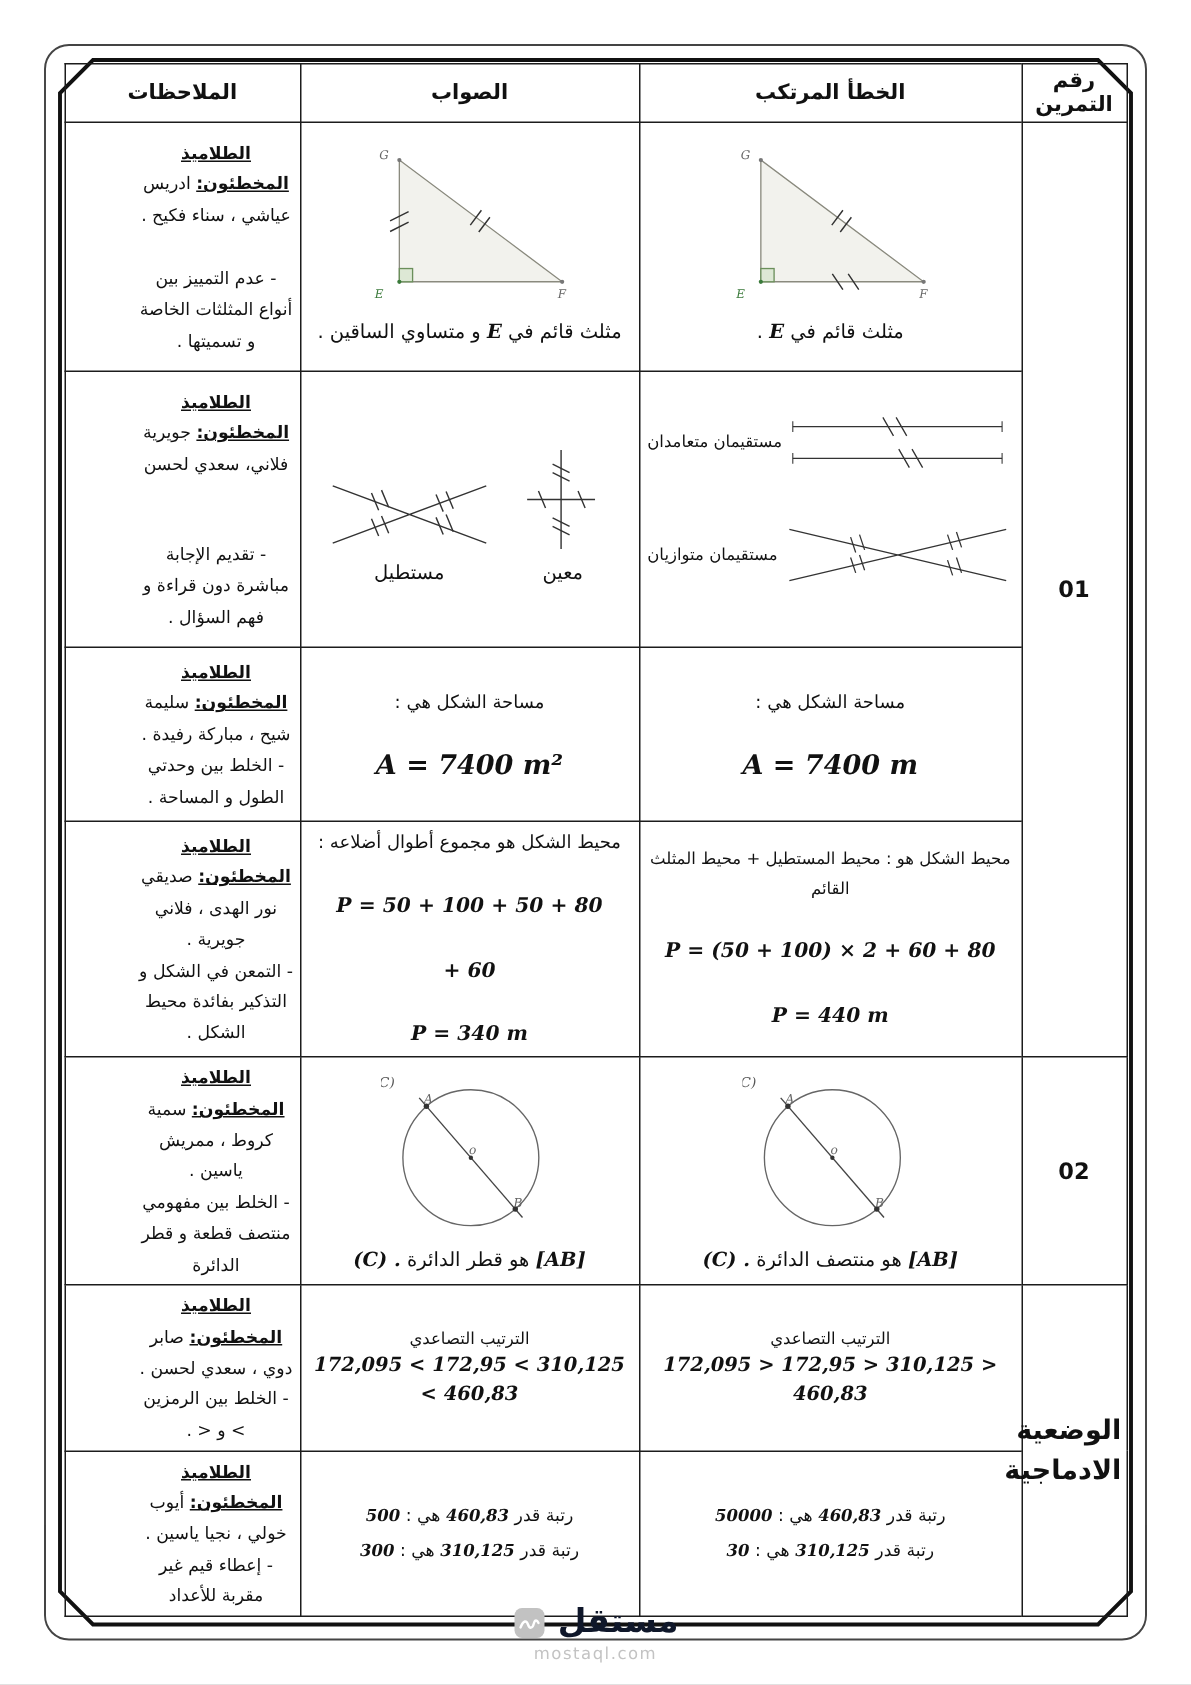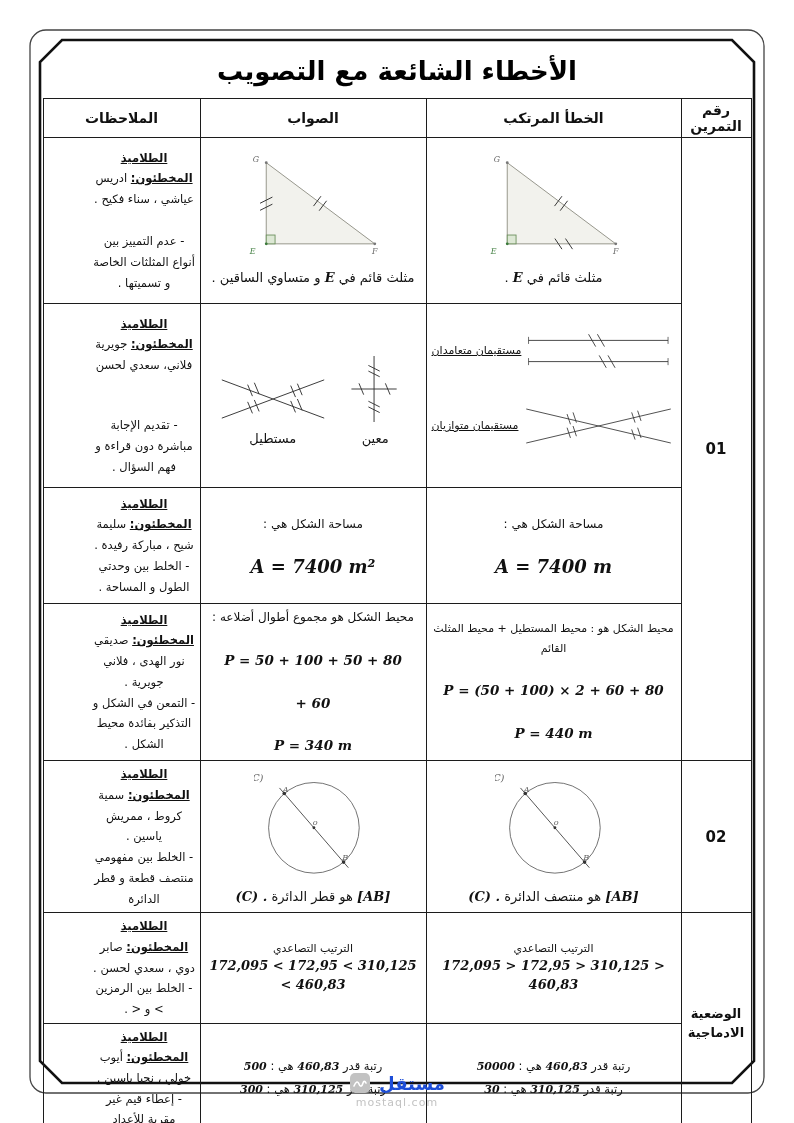--- a/index.html
+++ b/index.html
@@ -25,21 +25,21 @@
   .main-table thead th { height:34px; font-size:14px; font-weight:bold; }
   tr.h-triangle  { height:166px; }
   tr.h-lines     { height:184px; }
   tr.h-area      { height:116px; }
   tr.h-perimeter { height:138px; }
   tr.h-circle    { height:144px; }
   tr.h-ordering  { height:94px; }
   tr.h-rounding  { height:72px; }
 
   .ex-cell { font-weight:bold; font-size:15px; }
-  .ex-cell .situation { font-size:13px; line-height:1.5; }
+  .ex-cell .situation { font-size:18px; line-height:1.5; }
 
   .notes-cell { vertical-align:top; text-align:right; padding:8px 9px 6px; }
   .notes-wrap { display:flex; flex-direction:column; justify-content:space-between;margin-left:45px; }
   .h-triangle  .notes-wrap { min-height:146px; }
   .h-lines     .notes-wrap { min-height:164px; }
   .h-area      .notes-wrap { min-height:96px; }
   .h-perimeter .notes-wrap { min-height:118px; }
   .h-circle    .notes-wrap { min-height:124px; }
   .h-ordering  .notes-wrap { min-height:74px;justify-content:flex-end; }
   .h-rounding  .notes-wrap { min-height:52px; }
@@ -50,52 +50,51 @@
   figure { display:flex; flex-direction:column; align-items:center; gap:3px; }
   figcaption, .caption { font-size:13px; line-height:1.5; direction:rtl; }
   .math { font-family:"DejaVu Serif", serif; font-style:italic; font-weight:bold; }
   .formula-lg { font-size:18px; direction:ltr; display:inline-block; }
   .formula-md { font-size:13.5px; direction:ltr; display:inline-block; line-height:1.7; }
   .arabic-line { font-size:12px; line-height:1.8; }
   .stack { display:flex; flex-direction:column; align-items:center; gap:20px; }
 
   .lines-error { direction:ltr; display:flex; flex-direction:column; gap:14px; padding:4px 2px; }
   .lines-sub { display:flex; align-items:center; gap:4px; }
-  .lines-label { font-size:11px; direction:rtl; white-space:nowrap;text-decoration:underline; }
+  .lines-label { font-size:11px; direction:rtl; white-space:nowrap; }
   .lines-correct { direction:ltr; display:flex; justify-content:space-evenly; align-items:flex-end; padding-top:10px; }
 
   .chain { font-size:13px; }
   .ord-title { font-size:11px; margin-bottom:0; display:block; }
   .rounding-line { font-size:11.5px; line-height:2; direction:rtl; }
   .rounding-line .math { font-size:11px; direction:ltr; display:inline-block; }
 
   .vlabel { font:italic 9px "DejaVu Serif", serif; fill:#666; }
   .vlabel-green { font:italic 9px "DejaVu Serif", serif; fill:#3a7a3a; }
   .clabel { font:italic 10px "DejaVu Serif", serif; fill:#555; }
 
   .watermark {
     position:absolute; bottom:14px; left:0; right:0; z-index:2;
     display:flex; flex-direction:column; align-items:center; gap:2px;
   }
   .wm-row { display:flex; align-items:center; gap:8px; direction:ltr; }
-  .wm-name { font-size:18px; font-weight:bold; color:#1d4ed8; }
+  .wm-name { font-size:22px; font-weight:bold; color:#0f172a; }
   .wm-domain { font-size:11px; color:#c3c3c3; letter-spacing:1px; }
 </style>
 </head>
 <body>
 
 <div class="page">
 
   <svg class="frame" width="794" height="1123" viewBox="0 0 794 1123">
     <rect x="30" y="30" width="734" height="1063" rx="16" fill="none" stroke="#444" stroke-width="1.3"></rect>
     <path d="M62,40 H732 L754,62 V1061 L732,1083 H62 L40,1061 V62 Z" fill="none" stroke="#111" stroke-width="2.6"></path>
   </svg>
 
   <div class="content">
-    <h1 class="title">الأخطاء الشائعة مع التصويب</h1>
 
     <table class="main-table">
       <colgroup>
         <col style="width:70px">
           <col style="width:255px">
           <col style="width:226px">
           <col style="width:157px">
       </colgroup>
       <thead>
         <tr>

